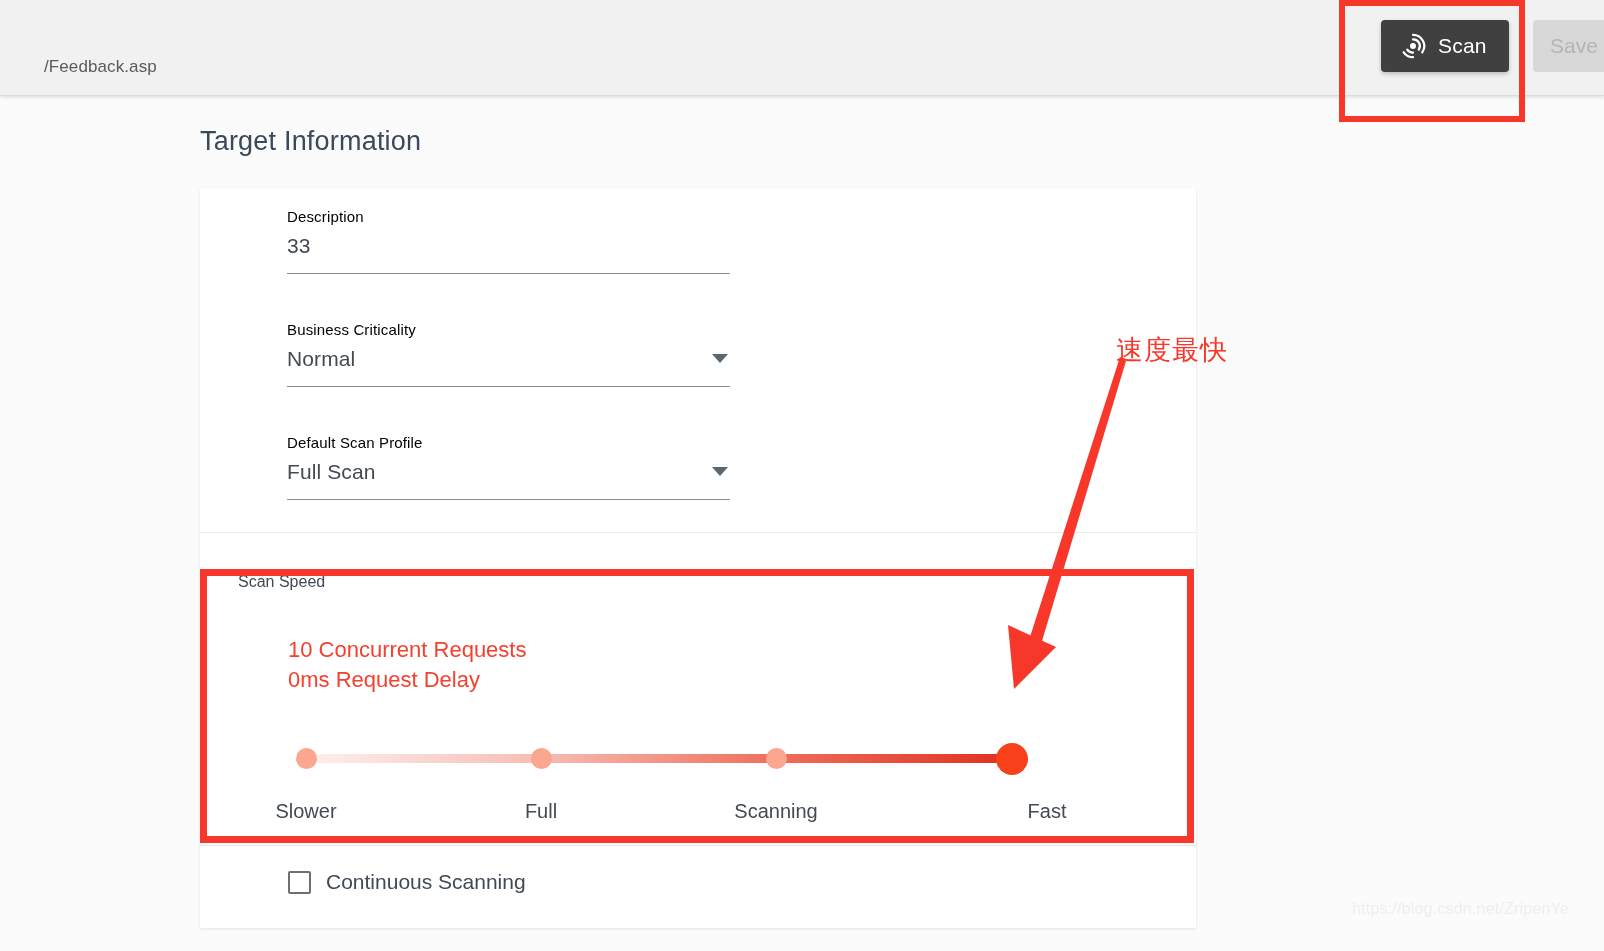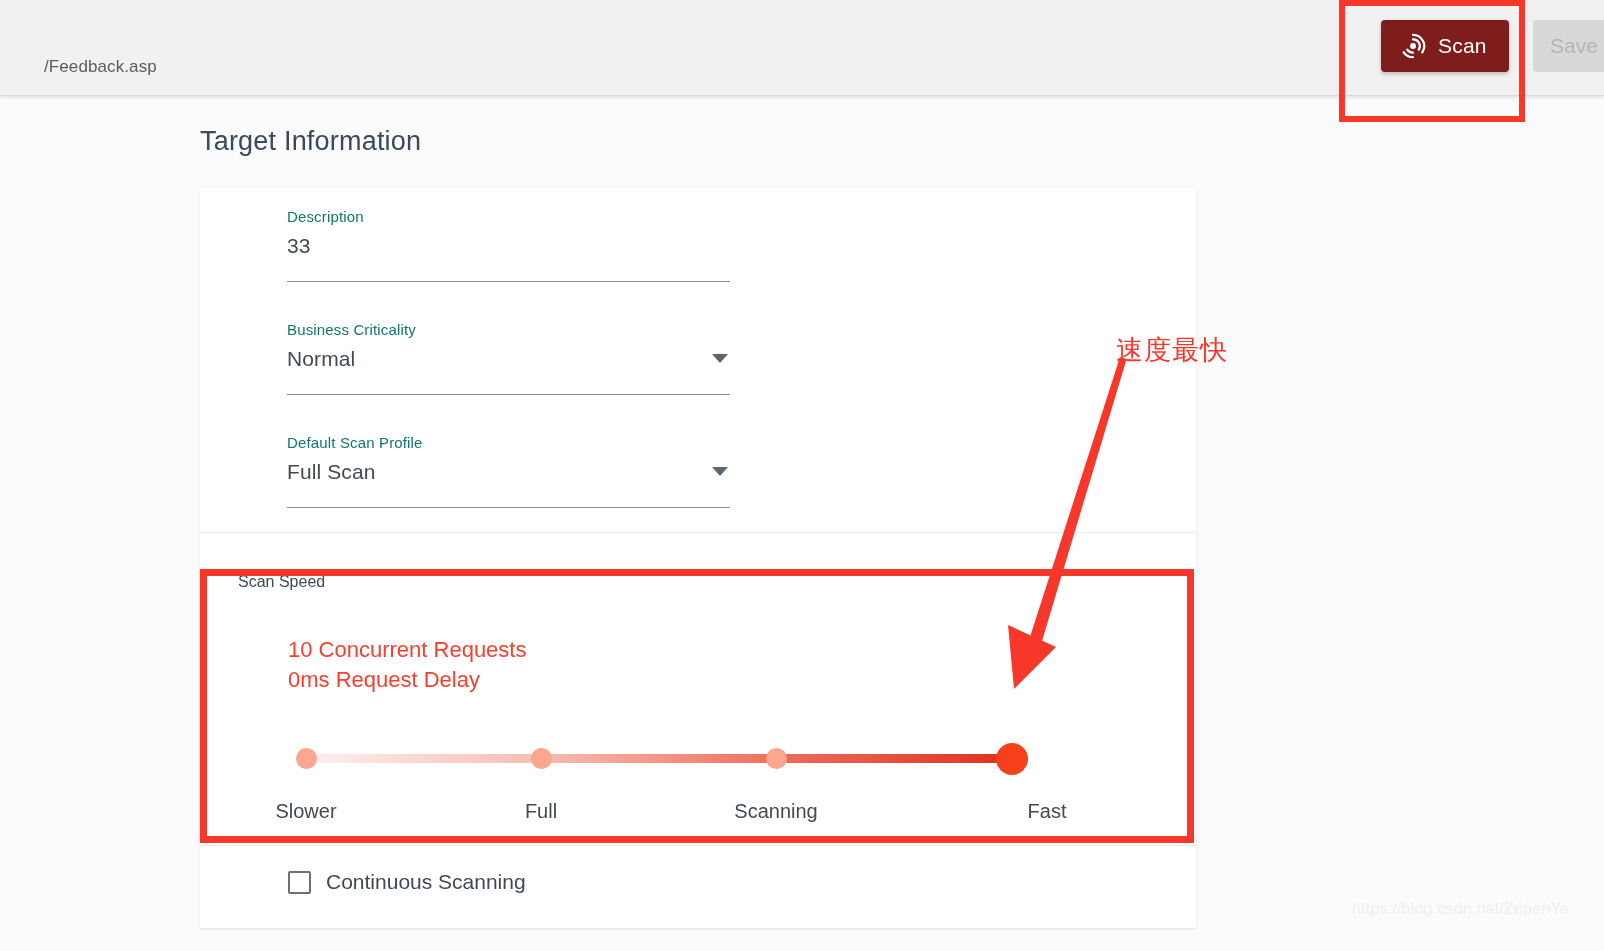--- a/index.html
+++ b/index.html
@@ -24,21 +24,21 @@
   .url-text {
     position: absolute; left: 0px; top: 57px;
     font-size: 17px; color: #585b60; letter-spacing: .1px;
     white-space: nowrap;
     padding-left: 44px;
   }
 
   .scan-btn {
     position: absolute; left: 1381px; top: 20px;
     height: 52px; padding: 0 22px 0 18px;
-    background: #7f1d1d;
+    background: #404040;
     border: none; border-radius: 4px;
     display: flex; align-items: center; gap: 11px;
     box-shadow: 0 2px 4px rgba(0,0,0,0.22);
     cursor: pointer;
   }
   .scan-btn .lbl {
     color: #ffffff; font-size: 21px; letter-spacing: .2px;
     font-family: "Liberation Sans", sans-serif;
   }
   .scan-icon { width: 28px; height: 28px; display:block; }
@@ -72,26 +72,26 @@
     height: 1px; background: #ececec;
   }
   .card-divider2 {
     position: absolute; left: 0px; top: 657px; width: 996px;
     height: 1px; background: #e6e6e6;
   }
 
   
   .field { position: absolute; left: 87px; width: 443px; }
   .field .flabel {
-    font-size: 15px; color: #0f766e; letter-spacing: .15px;
+    font-size: 15px; color: #000000; letter-spacing: .15px;
     margin-bottom: 9px; display:block;
   }
   .field .fvalue {
     font-size: 21px; color: #434a52; letter-spacing: .1px;
-    padding-bottom: 23px; display:block;
+    padding-bottom: 15px; display:block;
     border-bottom: 1.6px solid #8a8d90;
     min-height: 30px;
   }
   .field.select .fvalue { position: relative; }
   .caret {
     position: absolute; right: 2px; top: 11px;
     width: 0; height: 0;
     border-left: 8px solid transparent;
     border-right: 8px solid transparent;
     border-top: 9px solid #5b6670;

